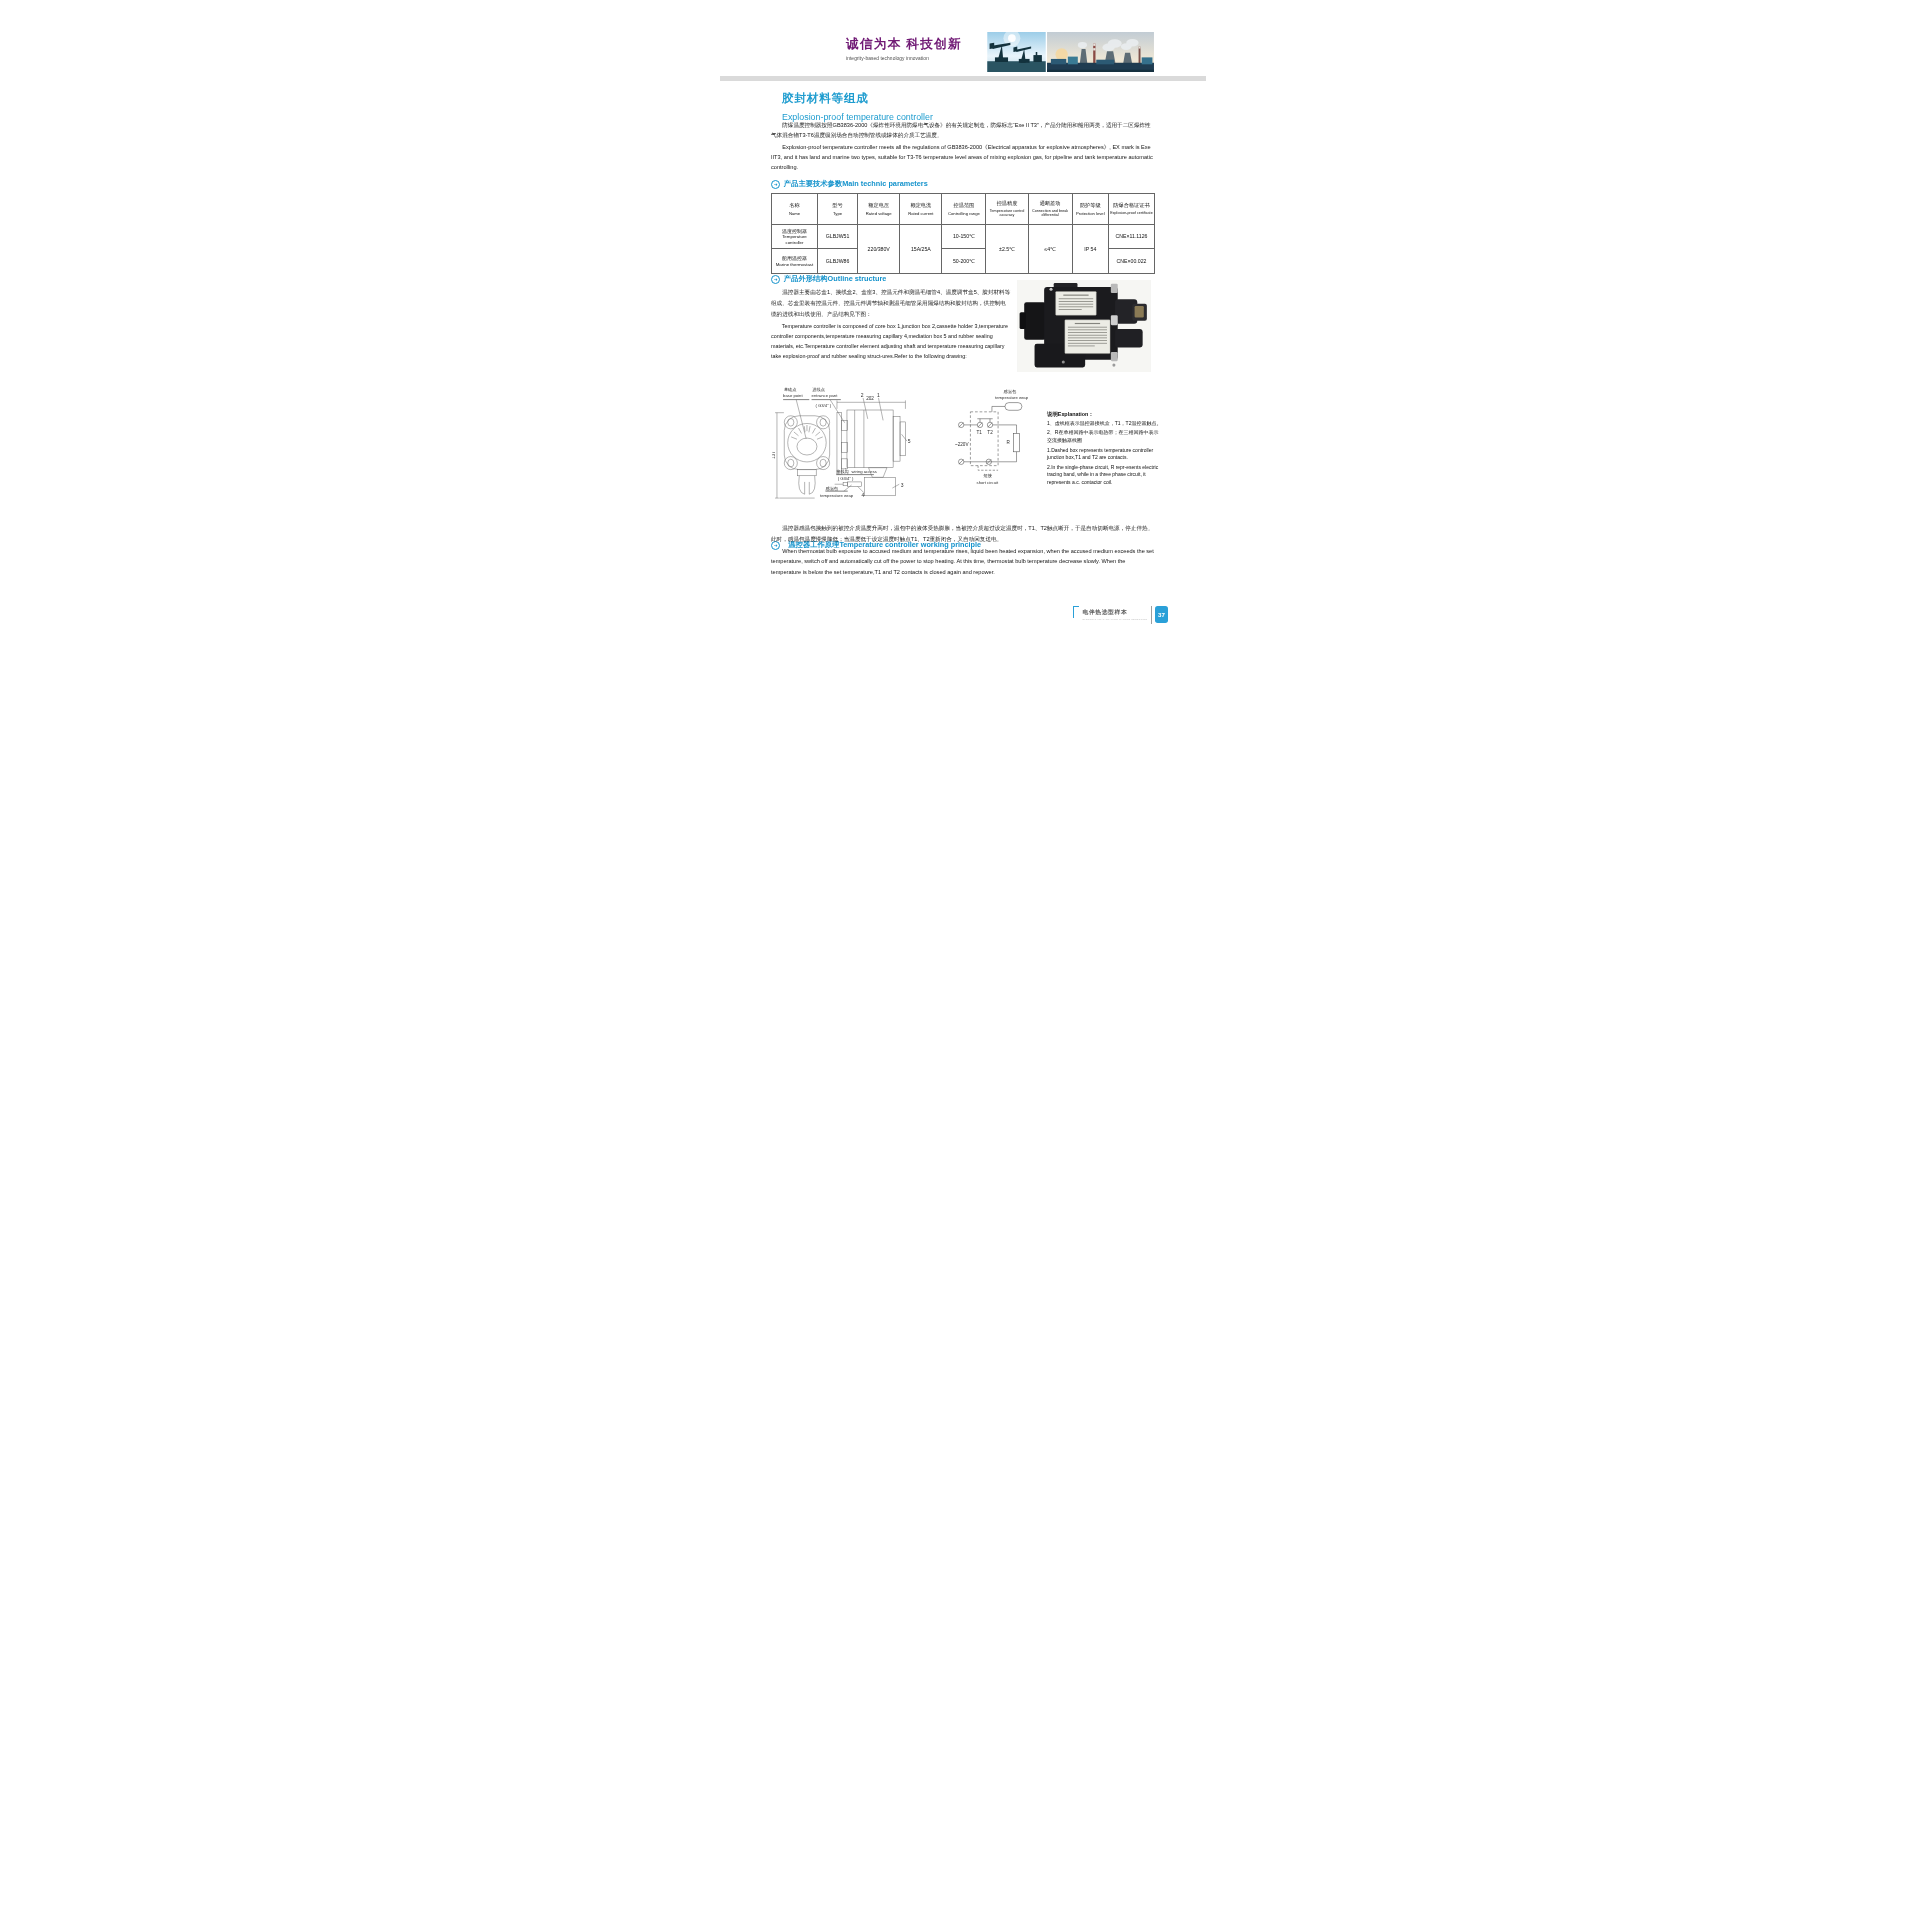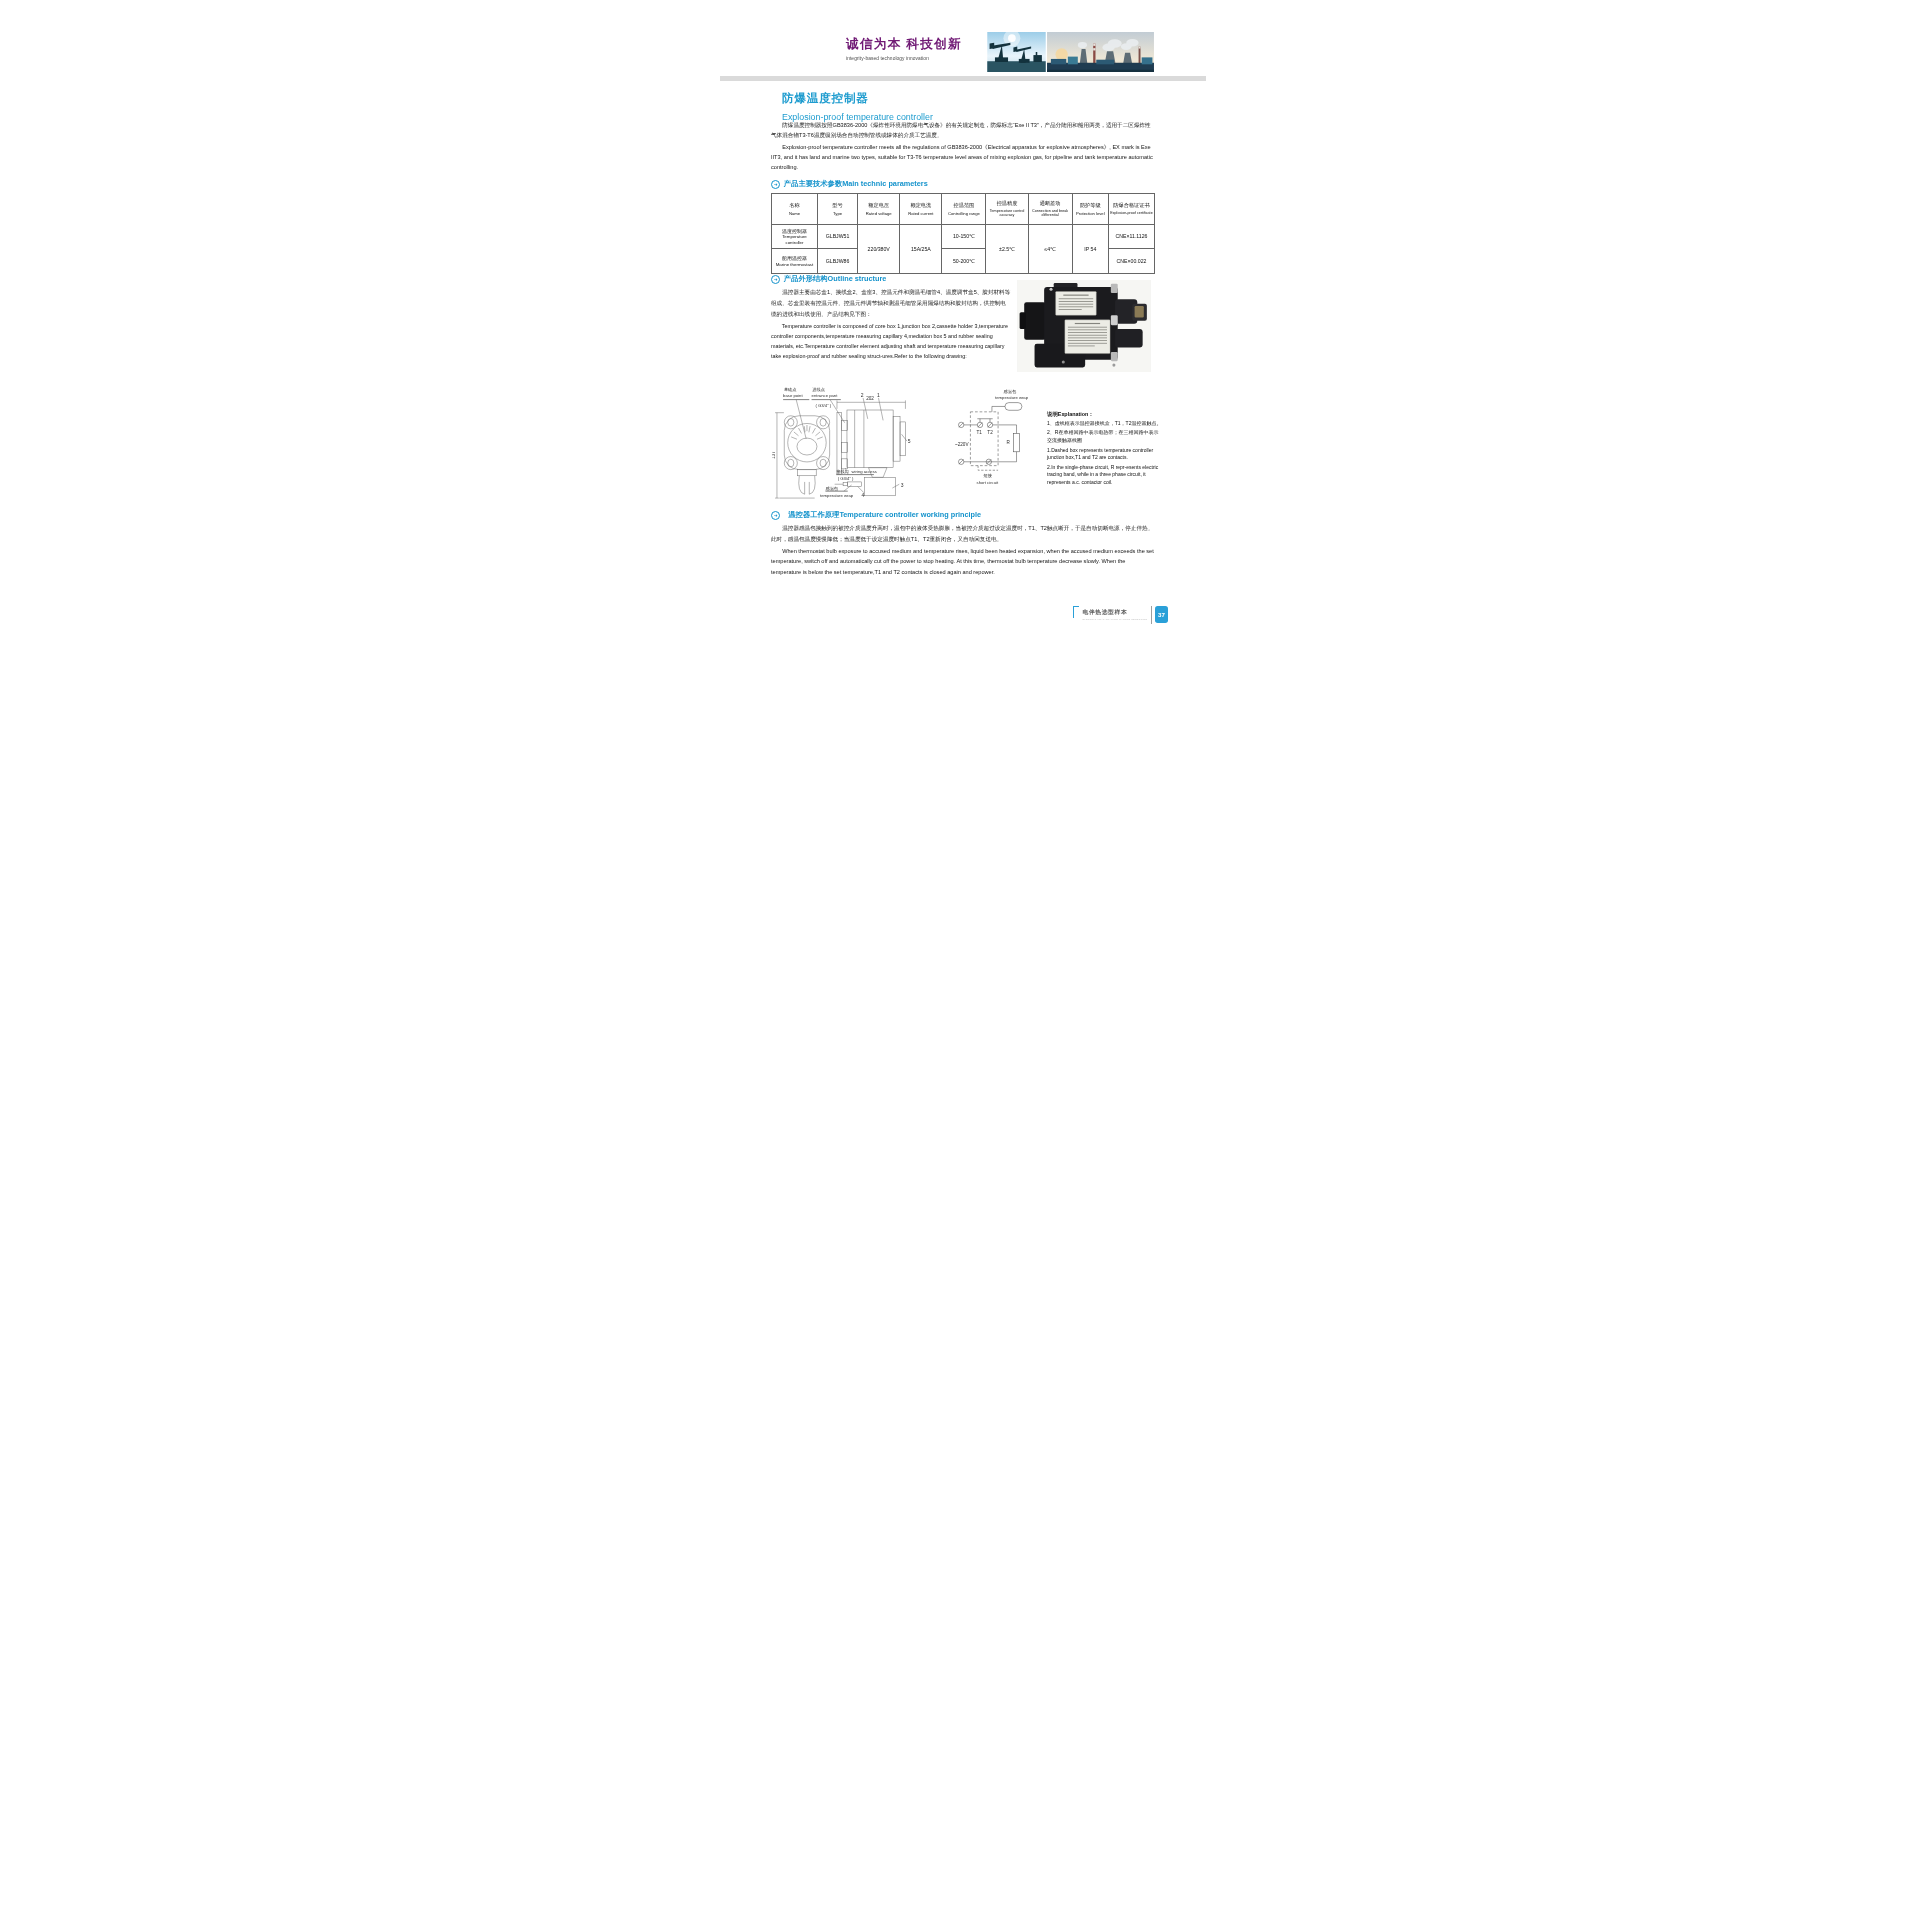--- a/index.html
+++ b/index.html
@@ -24,21 +24,21 @@
   #intro{left:51px;top:120px;width:385px;}
   .para-zh{font-size:5.6px;line-height:1.85;text-indent:2em;color:#161616;margin:0;}
   .para-en{font-size:5.6px;line-height:1.8;text-indent:2em;color:#161616;margin:1.5px 0 0 0;}
 
   
   .section-head{display:flex;align-items:flex-end;gap:3.5px;color:#1593cc;font-weight:700;font-size:7.3px;}
   .arrow-icon{flex:0 0 auto;width:7.3px;height:7.3px;border:0.8px solid #1593cc;border-radius:50%;
               display:flex;align-items:center;justify-content:center;font-size:4.6px;color:#1593cc;font-weight:700;}
   #sec1{left:51px;top:179px;}
   #sec2{left:51px;top:274px;}
-  #sec3{left:51px;top:510px;gap:8px;}
+  #sec3{left:51px;top:540px;gap:8px;}
 
   
   #param-table{left:51px;top:193px;}
   table{border-collapse:collapse;table-layout:fixed;width:384px;border-top:1.2px solid #8d8d8d;border-bottom:1.2px solid #8d8d8d;}
   th,td{border:0.4px solid #666;text-align:center;vertical-align:middle;padding:0.8px;color:#111;}
   thead th{height:28px;font-weight:400;}
   tbody td{height:22px;font-size:5.2px;}
   .th-zh{display:block;font-size:5.2px;}
   .th-en{display:block;font-size:4.2px;margin-top:2.3px;line-height:1.25;}
   .th-en.tiny{font-size:3.7px;}
@@ -157,21 +157,21 @@
         <rect x="128" y="72" width="46" height="12" fill="#2c5a74"></rect>
         <rect x="246" y="66" width="28" height="18" fill="#35708c"></rect>
       </g>
       <rect x="0" y="98" width="278" height="6" fill="#16303f"></rect>
     </svg>
   </div>
 
   <div class="abs" id="gray-band"></div>
 
   <div class="abs" id="title">
-    <div class="title-zh">防爆温度控制器</div>
+    <div class="title-zh">胶封材料等组成</div>
     <div class="title-en">Explosion-proof temperature controller</div>
   </div>
 
   <div class="abs" id="intro">
     <p class="para-zh">防爆温度控制器按照GB3836-2000《爆炸性环境用防爆电气设备》的有关规定制造，防爆标志“Exe II T3”，产品分陆用和船用两类，适用于二区爆炸性气体混合物T3-T6温度级别场合自动控制管线或罐体的介质工艺温度。</p>
     <p class="para-en">Explosion-proof temperature controller meets all the regulations of GB3836-2000《Electrical apparatus for explosive atmospheres》, EX mark is Exe IIT3, and it has land and marine two types, suitable for T3-T6 temperature level areas of mixing explosion gas, for pipeline and tank temperature automatic controlling.</p>
   </div>
 
   <div class="abs section-head" id="sec1">
     <span class="arrow-icon">➜</span>

